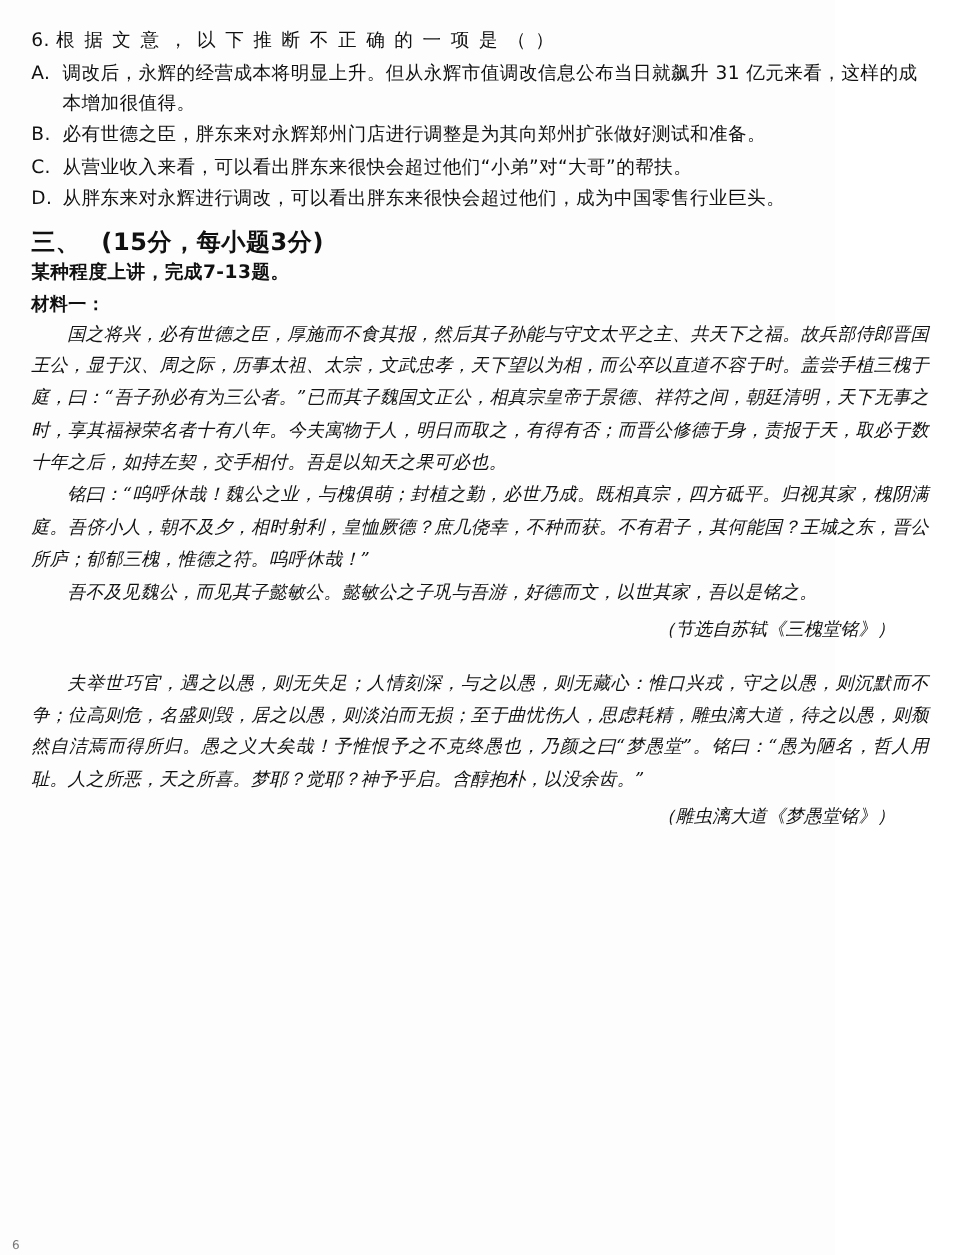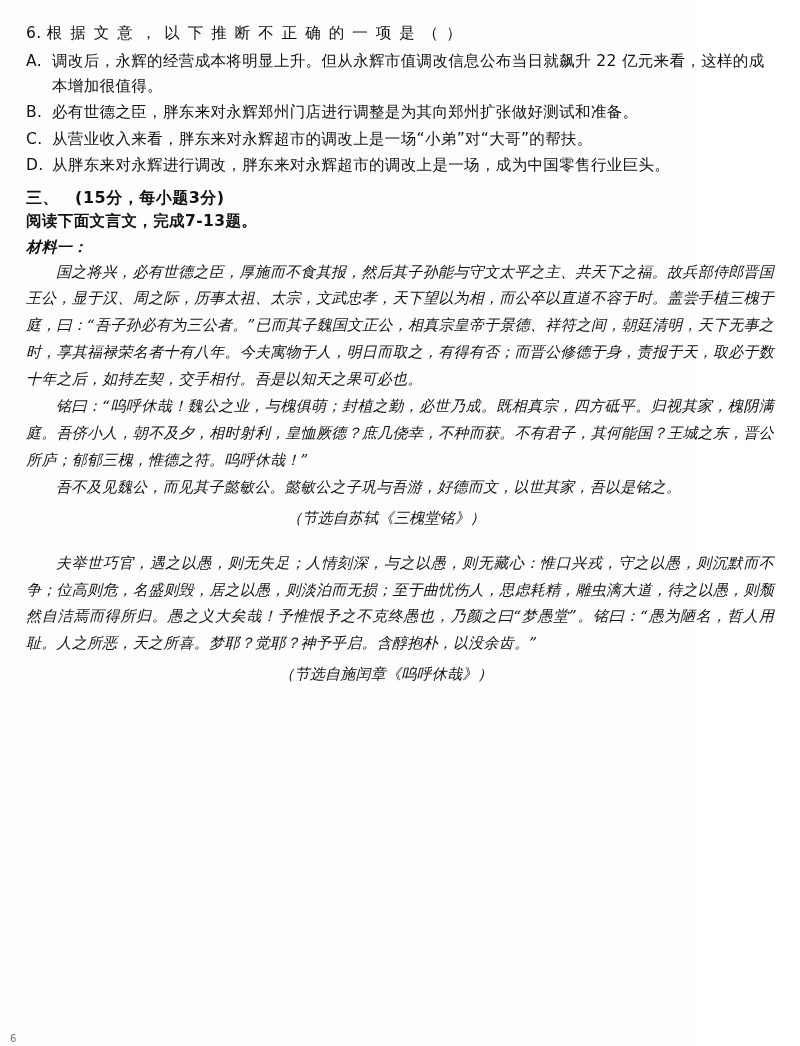--- a/index.html
+++ b/index.html
@@ -51,41 +51,40 @@
     width: 26px;
     flex: 0 0 26px;
   }
   .opt-text {
     flex: 1 1 auto;
     text-indent: 0;
   }
 
   
   .sec-head {
-    font-size: 16px;
+    font-size: 20px;
     font-weight: bold;
     letter-spacing: 0.5px;
     margin-top: 10px;
     margin-bottom: 2px;
   }
   .sec-head .sec-num {
     margin-right: 10px;
   }
   .sec-sub {
     font-size: 15.5px;
     font-weight: bold;
     letter-spacing: 0.4px;
     margin-bottom: 6px;
   }
 
   
   .mat-label {
     font-size: 15px;
     font-weight: bold;
-    font-style: italic;
     letter-spacing: 0.4px;
     margin-top: 6px;
     margin-bottom: 2px;
     font-family: "DejaVu Serif", serif;
   }
   .cls {
     font-family: "DejaVu Serif", serif;
     font-style: italic;
     font-size: 15px;
     line-height: 1.78;
@@ -94,21 +93,21 @@
   }
   .cls p {
     margin: 0 0 1px 0;
     text-indent: 2em;
   }
   .src {
     font-family: "DejaVu Serif", serif;
     font-style: italic;
     font-size: 15px;
     letter-spacing: 0.25px;
-    text-align: center;
+    text-align: right;
     margin-top: 8px;
     padding-right: 28px;
   }
   .gap {
     height: 22px;
   }
   .page-mark {
     position: absolute;
     left: 10px;
     bottom: 2px;
@@ -122,51 +121,51 @@
 <div class="page">
   <div class="content">
 
     <div class="q-stem">
       <span>6.</span>
       <span class="brackets">根据文意，以下推断不正确的一项是（</span><span>）</span>
     </div>
 
     <div class="opt">
       <span class="opt-letter">A.</span>
-      <span class="opt-text">调改后，永辉的经营成本将明显上升。但从永辉市值调改信息公布当日就飙升 22 亿元来看，这样的成本增加很值得。</span>
+      <span class="opt-text">调改后，永辉的经营成本将明显上升。但从永辉市值调改信息公布当日就飙升 31 亿元来看，这样的成本增加很值得。</span>
     </div>
     <div class="opt">
       <span class="opt-letter">B.</span>
       <span class="opt-text">必有世德之臣，胖东来对永辉郑州门店进行调整是为其向郑州扩张做好测试和准备。</span>
     </div>
     <div class="opt">
       <span class="opt-letter">C.</span>
-      <span class="opt-text">从营业收入来看，胖东来对永辉超市的调改上是一场“小弟”对“大哥”的帮扶。</span>
+      <span class="opt-text">从营业收入来看，可以看出胖东来很快会超过他们“小弟”对“大哥”的帮扶。</span>
     </div>
     <div class="opt">
       <span class="opt-letter">D.</span>
-      <span class="opt-text">从胖东来对永辉进行调改，胖东来对永辉超市的调改上是一场，成为中国零售行业巨头。</span>
+      <span class="opt-text">从胖东来对永辉进行调改，可以看出胖东来很快会超过他们，成为中国零售行业巨头。</span>
     </div>
 
     <div class="sec-head">
       <span class="sec-num">三、</span>
       <span>(15分，每小题3分)</span>
     </div>
-    <div class="sec-sub">阅读下面文言文，完成7-13题。</div>
+    <div class="sec-sub">某种程度上讲，完成7-13题。</div>
 
     <div class="mat-label">材料一：</div>
     <div class="cls">
       <p>国之将兴，必有世德之臣，厚施而不食其报，然后其子孙能与守文太平之主、共天下之福。故兵部侍郎晋国王公，显于汉、周之际，历事太祖、太宗，文武忠孝，天下望以为相，而公卒以直道不容于时。盖尝手植三槐于庭，曰：“吾子孙必有为三公者。”已而其子魏国文正公，相真宗皇帝于景德、祥符之间，朝廷清明，天下无事之时，享其福禄荣名者十有八年。今夫寓物于人，明日而取之，有得有否；而晋公修德于身，责报于天，取必于数十年之后，如持左契，交手相付。吾是以知天之果可必也。</p>
       <p>铭曰：“呜呼休哉！魏公之业，与槐俱萌；封植之勤，必世乃成。既相真宗，四方砥平。归视其家，槐阴满庭。吾侪小人，朝不及夕，相时射利，皇恤厥德？庶几侥幸，不种而获。不有君子，其何能国？王城之东，晋公所庐；郁郁三槐，惟德之符。呜呼休哉！”</p>
       <p>吾不及见魏公，而见其子懿敏公。懿敏公之子巩与吾游，好德而文，以世其家，吾以是铭之。</p>
     </div>
     <div class="src">（节选自苏轼《三槐堂铭》）</div>
 
     <div class="gap"></div>
 
     <div class="cls">
       <p>夫举世巧官，遇之以愚，则无失足；人情刻深，与之以愚，则无藏心：惟口兴戎，守之以愚，则沉默而不争；位高则危，名盛则毁，居之以愚，则淡泊而无损；至于曲忧伤人，思虑耗精，雕虫漓大道，待之以愚，则颓然自洁焉而得所归。愚之义大矣哉！予惟恨予之不克终愚也，乃颜之曰“梦愚堂”。铭曰：“愚为陋名，哲人用耻。人之所恶，天之所喜。梦耶？觉耶？神予乎启。含醇抱朴，以没余齿。”</p>
     </div>
-    <div class="src">（节选自施闰章《呜呼休哉》）</div>
+    <div class="src">（雕虫漓大道《梦愚堂铭》）</div>
 
   </div>
   <div class="page-mark">6</div>
 </div>
 
 </body></html>

